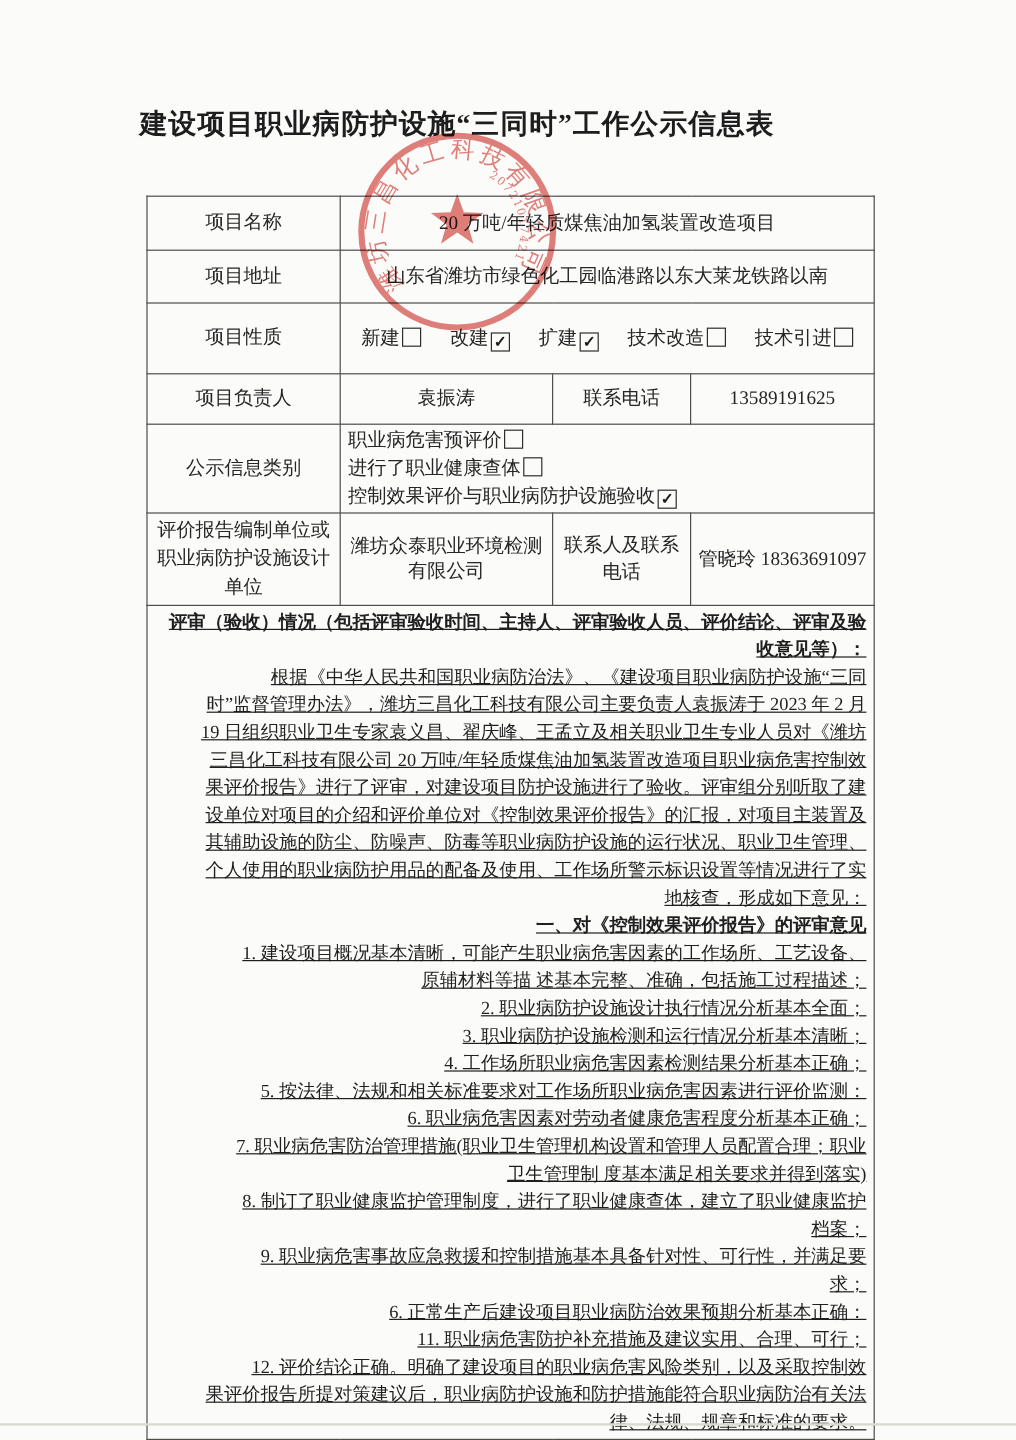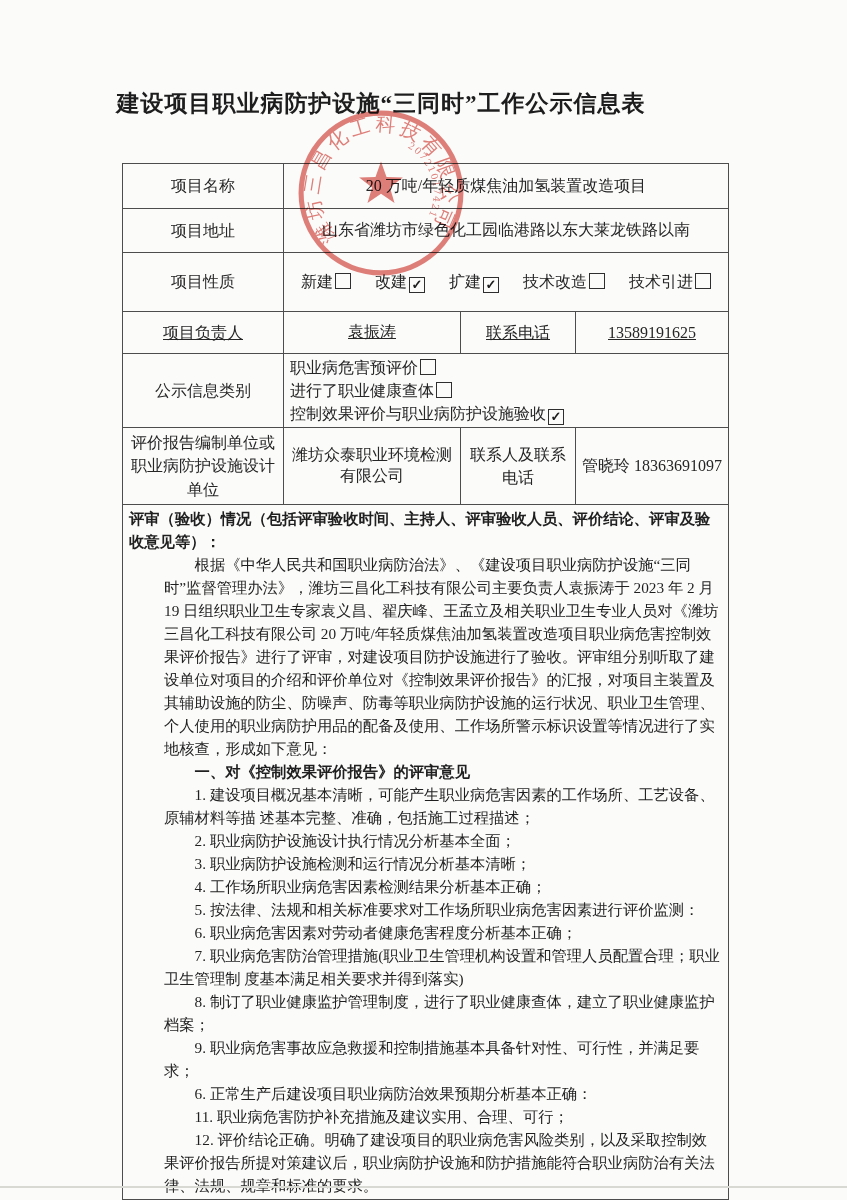--- a/index.html
+++ b/index.html
@@ -25,36 +25,36 @@
     font-size:16px;color:#262626;
   }
   table.form td{
     border:1.5px solid #4d4d4d;
     padding:2px 6px;
     vertical-align:middle;
   }
   td.lbl{text-align:center;line-height:1.45;}
   td.val{text-align:center;}
   tr.r1{height:45px;} tr.r2{height:44px;} tr.r3{height:59px;}
-  tr.r4{height:42px;text-decoration:underline;} tr.r5{height:72px;} tr.r6{height:77px;margin-top:34px;}
+  tr.r4{height:42px;} tr.r5{height:72px;} tr.r6{height:77px;margin-top:34px;}
   .opts{display:flex;justify-content:center;gap:24px;align-items:center;}
   .opt{white-space:nowrap;}
   .box{
     display:inline-block;width:14px;height:14px;
     border:1.6px solid #2e2e2e;
     font-size:13px;font-weight:700;line-height:13px;
     text-align:center;vertical-align:-2px;margin-left:2px;
     color:#1c1c1c;
   }
   .cats{text-align:left;padding-left:8px;line-height:23px;}
   .cat{white-space:nowrap;}
   td.review-cell{padding:6px 11px 10px 11px;vertical-align:top;height:598px;}
   .review-cell p{
     margin:0;font-size:15.3px;line-height:23px;
-    text-align:left;color:#1f1f1f;
+    text-align:right;color:#1f1f1f;text-decoration:underline;
   }
   .review-cell p.head{font-weight:700;text-indent:0;}
   .review-cell p.ind{text-indent:2em;margin-left:35px;}
   .review-cell p.bold{font-weight:700;}
   .stamp{
     position:absolute;left:296px;top:108px;width:170px;height:170px;
     opacity:.68;mix-blend-mode:multiply;pointer-events:none;
   }
   .page-edge-line{
     position:absolute;left:0;top:1186px;width:847px;height:2px;

